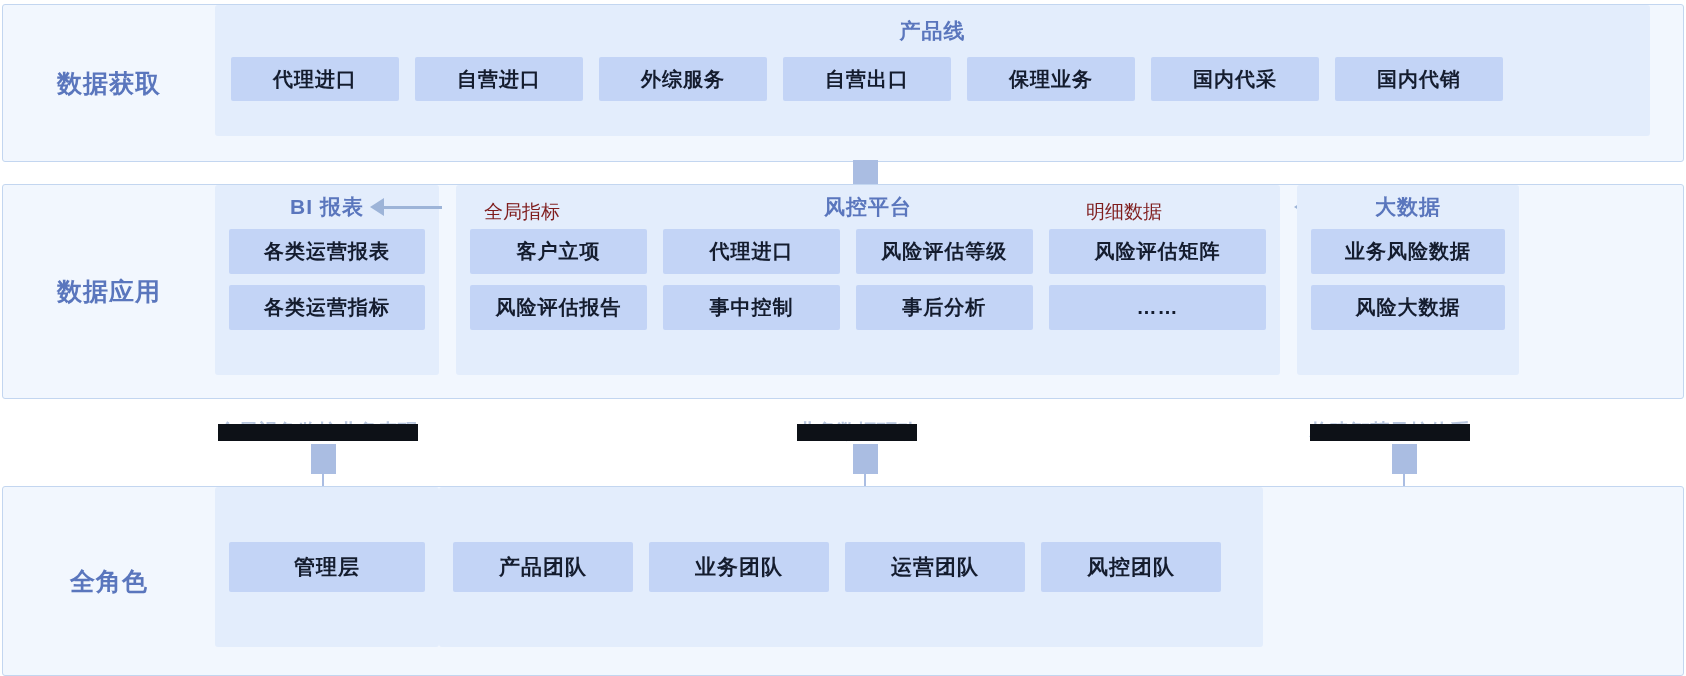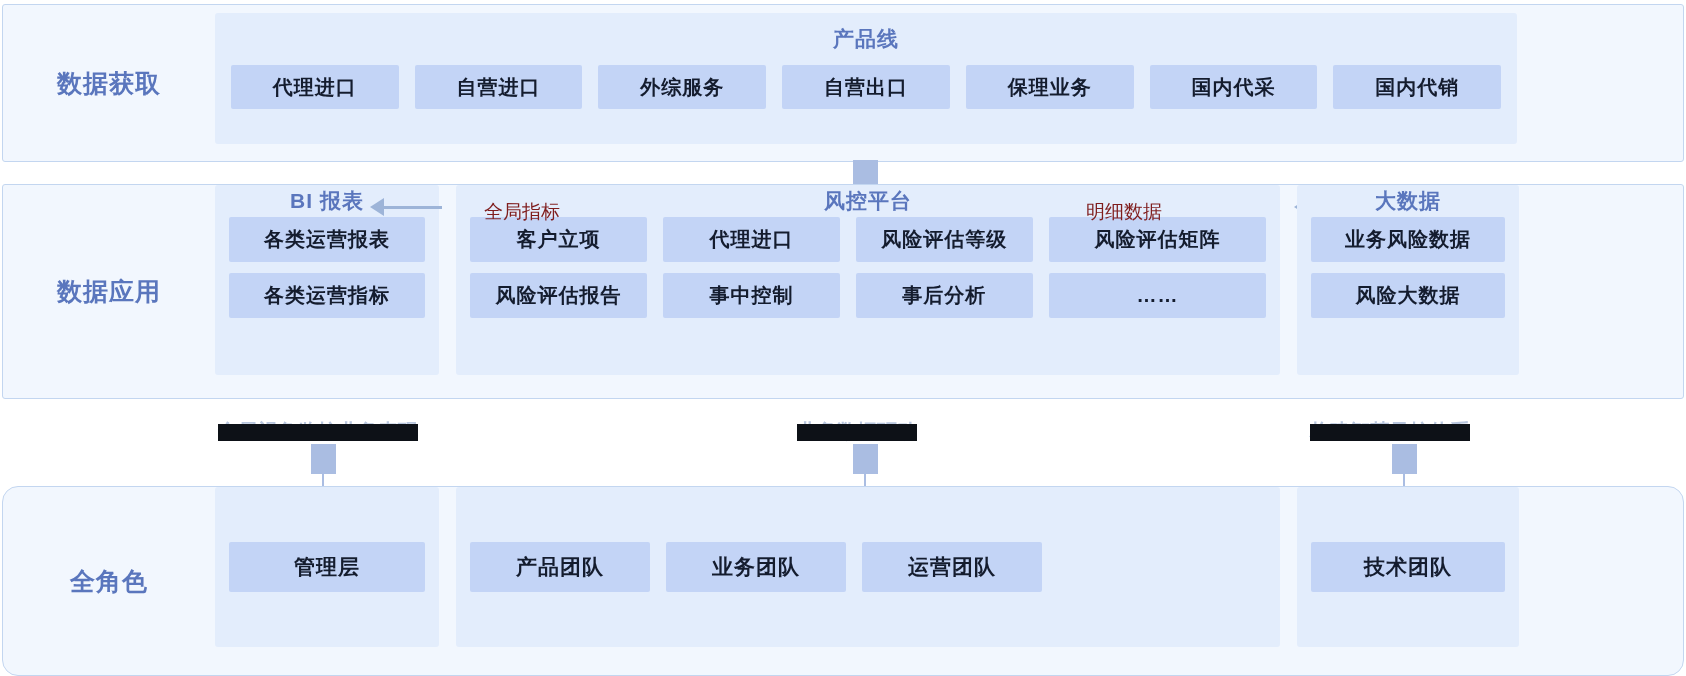--- a/index.html
+++ b/index.html
@@ -58,21 +58,21 @@
     background: #e3edfc;
     border-radius: 3px;
     box-sizing: border-box;
     display: flex;
     flex-direction: column;
     position: relative;
   }
 
   .group-header {
     position: relative;
-    height: 32px;
+    height: 44px;
     display: flex;
     align-items: center;
     justify-content: center;
   }
 
   .group-title {
     color: #5a76bd;
     font-size: 21px;
     font-weight: bold;
     letter-spacing: 1px;
@@ -106,23 +106,23 @@
     white-space: nowrap;
   }
 
   
   #sec-acquire {
     top: 4px;
     height: 158px;
   }
   #sec-acquire .band-body { padding-left: 0; }
   #group-productline {
-    width: 1302px;
+    width: 1435px;
     height: 131px;
-    margin-top: 8px;
+    margin-top: 0;
   }
   #group-productline .group-header { height: 52px; }
   #group-productline .group-rows { padding: 0 16px 0 16px; text-align: center; }
   #group-productline .chip { height: 44px; font-size: 20px; }
   .pl-chip { width: 168px; }
 
   
   #sec-apply {
     top: 184px;
     height: 215px;
@@ -228,23 +228,22 @@
   .vthin {
     position: absolute;
     width: 2px;
     background: #aabde2;
   }
 
   
   #sec-roles {
     top: 486px;
     height: 190px;
-    border-radius: 16px;
-  }
-  #sec-roles .band-body { gap: 17px; padding-right: 14px; }
+  }
+  #sec-roles .band-body { padding-right: 14px; }
   #sec-roles .group { height: 160px; justify-content: center; }
   #group-mgmt { width: 224px; }
   #group-teams { width: 824px; }
   #group-tech { width: 222px; }
   #sec-roles .group-rows { padding: 0 14px; }
   #sec-roles .chip { height: 50px; font-size: 21px; }
   .role-chip-wide { width: 196px; }
   .role-chip { width: 180px; }
   .role-chip-tech { width: 194px; }
 
@@ -379,28 +378,22 @@
           </div>
         </div>
       </div>
 
       <div class="group" id="group-teams">
         <div class="group-rows">
           <div class="row">
             <div class="chip role-chip">产品团队</div>
             <div class="chip role-chip">业务团队</div>
             <div class="chip role-chip">运营团队</div>
-          </div>
-        </div>
-      </div>
-
-      <div class="group" id="group-tech">
-        <div class="group-rows">
-          <div class="row">
-            <div class="chip role-chip-tech">技术团队</div>
-          </div>
-        </div>
-      </div>
+            <div class="chip role-chip">风控团队</div>
+          </div>
+        </div>
+      </div>
+
 
     </div>
   </div>
 
 </div>
 
 </body></html>

